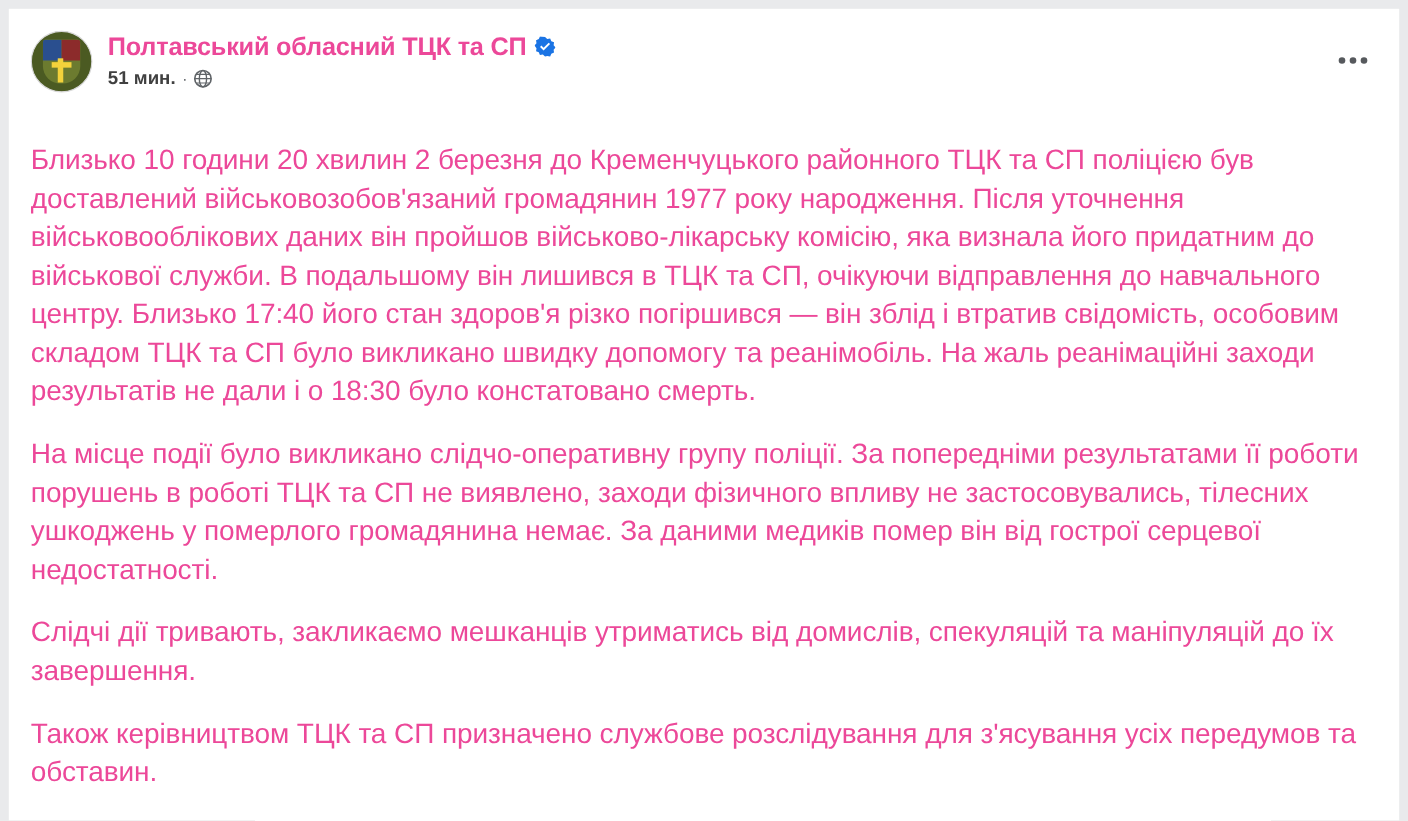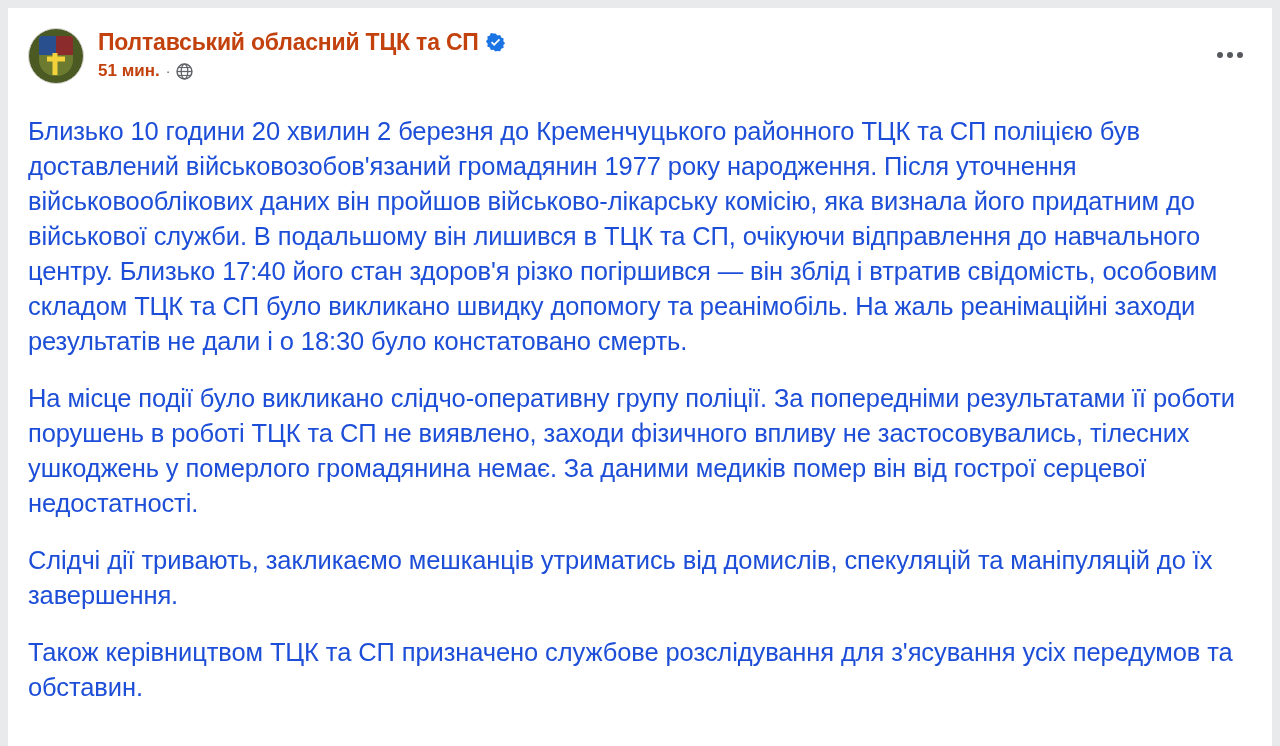--- a/index.html
+++ b/index.html
@@ -94,40 +94,40 @@
     padding-top: 2px;
   }
   .page-name-row {
     display: flex;
     align-items: center;
     gap: 7px;
   }
   .page-name {
     font-size: 23px;
     font-weight: bold;
-    color: #c2410c;
+    color: #ec4899;
     letter-spacing: -0.2px;
     line-height: 28px;
   }
   .verified {
     width: 19px;
     height: 19px;
     position: relative;
     display: inline-block;
   }
   .verified svg { display: block; }
   .meta-row {
     display: flex;
     align-items: center;
     gap: 6px;
     margin-top: 5px;
   }
   .meta-time {
     font-size: 17px;
-    color: #c2410c;
+    color: #404040;
     font-weight: bold;
     line-height: 20px;
   }
   .meta-dot {
     font-size: 14px;
     color: #606468;
     line-height: 20px;
   }
   .globe-icon {
     width: 17px;
@@ -150,24 +150,24 @@
   }
   .more-btn span {
     width: 6px;
     height: 6px;
     border-radius: 50%;
     background: #56595d;
     display: block;
   }
   
   .post-body {
-    margin-top: 16px;
+    margin-top: 31px;
     font-size: 25.5px;
     line-height: 35px;
-    color: #1d4ed8;
+    color: #ec4899;
     letter-spacing: -0.1px;
   }
   .post-body p {
     margin: 0 0 22px 0;
   }
   .post-body p:last-child {
     margin-bottom: 0;
   }
 </style>
 </head>

